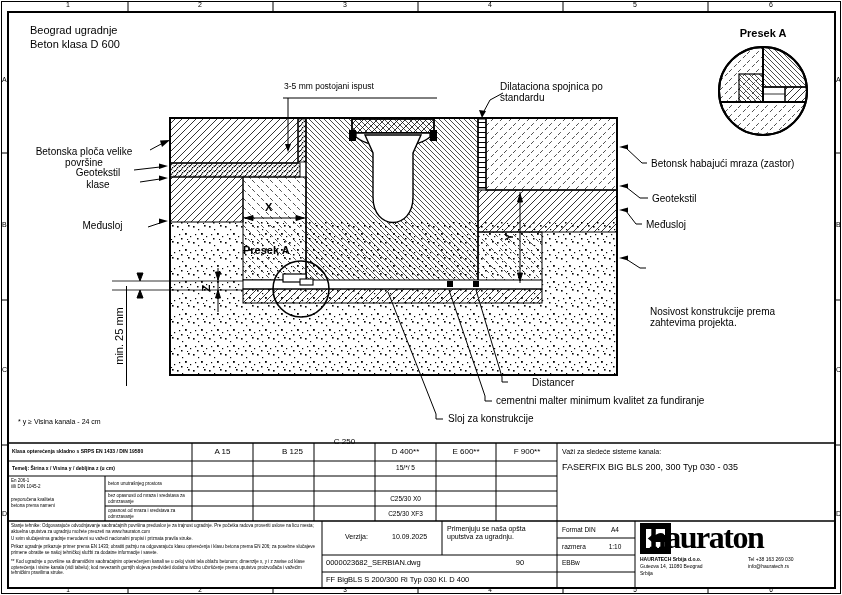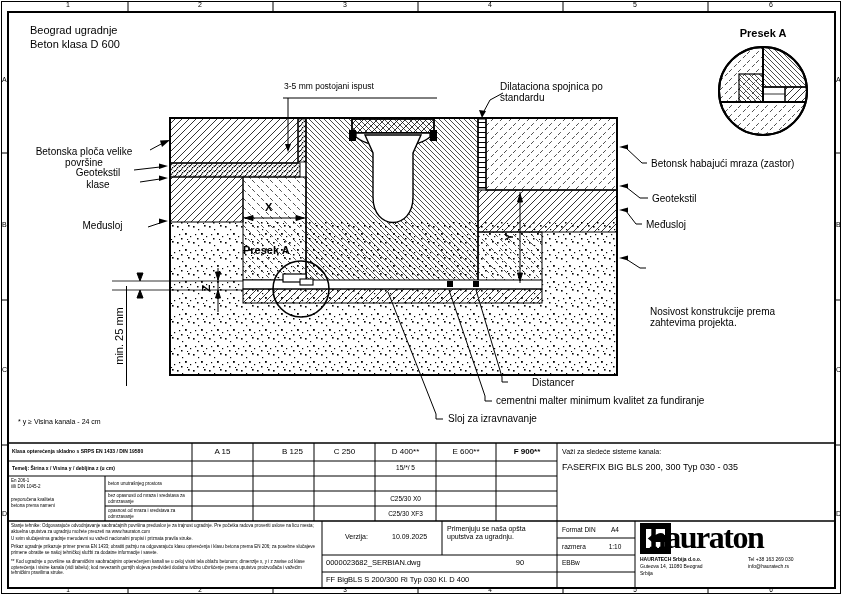--- a/index.html
+++ b/index.html
@@ -242,34 +242,34 @@
 <div class="t s10 r" style="left:60px;top:179px;width:76px;">klase</div>
 <div class="t s10 r" style="left:60px;top:220px;width:85px;">Međusloj</div>
 <div class="t s10" style="left:651px;top:158px;">Betonsk habajući mraza (zastor)</div>
 <div class="t s10" style="left:652px;top:193px;">Geotekstil</div>
 <div class="t s10" style="left:646px;top:219px;">Međusloj</div>
 <div class="t s10" style="left:650px;top:262px;margin-top:44px;">Nosivost konstrukcije prema
 zahtevima projekta.</div>
 <div class="t s11 b" style="left:243px;top:244px;">Presek A</div>
 <div class="t s10" style="left:532px;top:377px;">Distancer</div>
 <div class="t s10" style="left:496px;top:395px;">cementni malter minimum kvalitet za fundiranje</div>
-<div class="t s10" style="left:448px;top:413px;">Sloj za izravnavanje</div>
+<div class="t s10" style="left:448px;top:413px;">Sloj za konstrukcije</div>
 <div class="t s11 c rot ul" style="left:70px;top:329px;width:100px;height:13px;">min. 25 mm</div>
 <div class="t s11 b" style="left:265px;top:201px;">X</div>
 <div class="t s11 b c rot" style="left:489px;top:231px;width:40px;">Y</div>
 <div class="t s11 b c rot" style="left:188px;top:282px;width:36px;">Z</div>
 <div class="t s7" style="left:18px;top:418px;">* y ≥ Visina kanala - 24 cm</div>
 
 <div class="t s5 b" style="left:12px;top:448px;width:178px;">Klasa opterećenja skladno s SRPS EN 1433 / DIN 19580</div>
 <div class="t s8 c" style="left:192px;top:448px;width:61px;">A 15</div>
 <div class="t s8 c" style="left:253px;top:448px;width:79px;">B 125</div>
-<div class="t s8 c" style="left:314px;top:448px;width:61px;">C 250</div>
+<div class="t s8 c" style="left:314px;top:438px;width:61px;">C 250</div>
 <div class="t s8 c" style="left:375px;top:448px;width:61px;">D 400**</div>
 <div class="t s8 c" style="left:436px;top:448px;width:60px;">E 600**</div>
-<div class="t s8 c" style="left:496px;top:448px;width:62px;font-weight:bold;">F 900**</div>
+<div class="t s8 c" style="left:496px;top:448px;width:62px;">F 900**</div>
 <div class="t s5 b" style="left:12px;top:465px;width:178px;">Temelj: Širina x / Visina y / debljina z (u cm)</div>
 <div class="t s6 c" style="left:375px;top:464px;width:61px;">15/*/ 5</div>
 <div class="t s4" style="left:11px;top:478px;width:92px;">En 206-1
 i/ili DIN 1045-2</div>
 <div class="t s4" style="left:11px;top:497px;width:92px;">preporučena kvaliteta
 betona prema nameni</div>
 <div class="t s4" style="left:108px;top:481px;width:82px;">beton unutrašnjeg prostora</div>
 <div class="t s4" style="left:108px;top:493px;width:82px;">bez opasnosti od mraza i sredstava za odmrzavanje</div>
 <div class="t s4" style="left:108px;top:508px;width:82px;">opasnost od mraza i sredstava za odmrzavanje</div>
 <div class="t s6 c" style="left:375px;top:495px;width:61px;">C25/30 X0</div>

